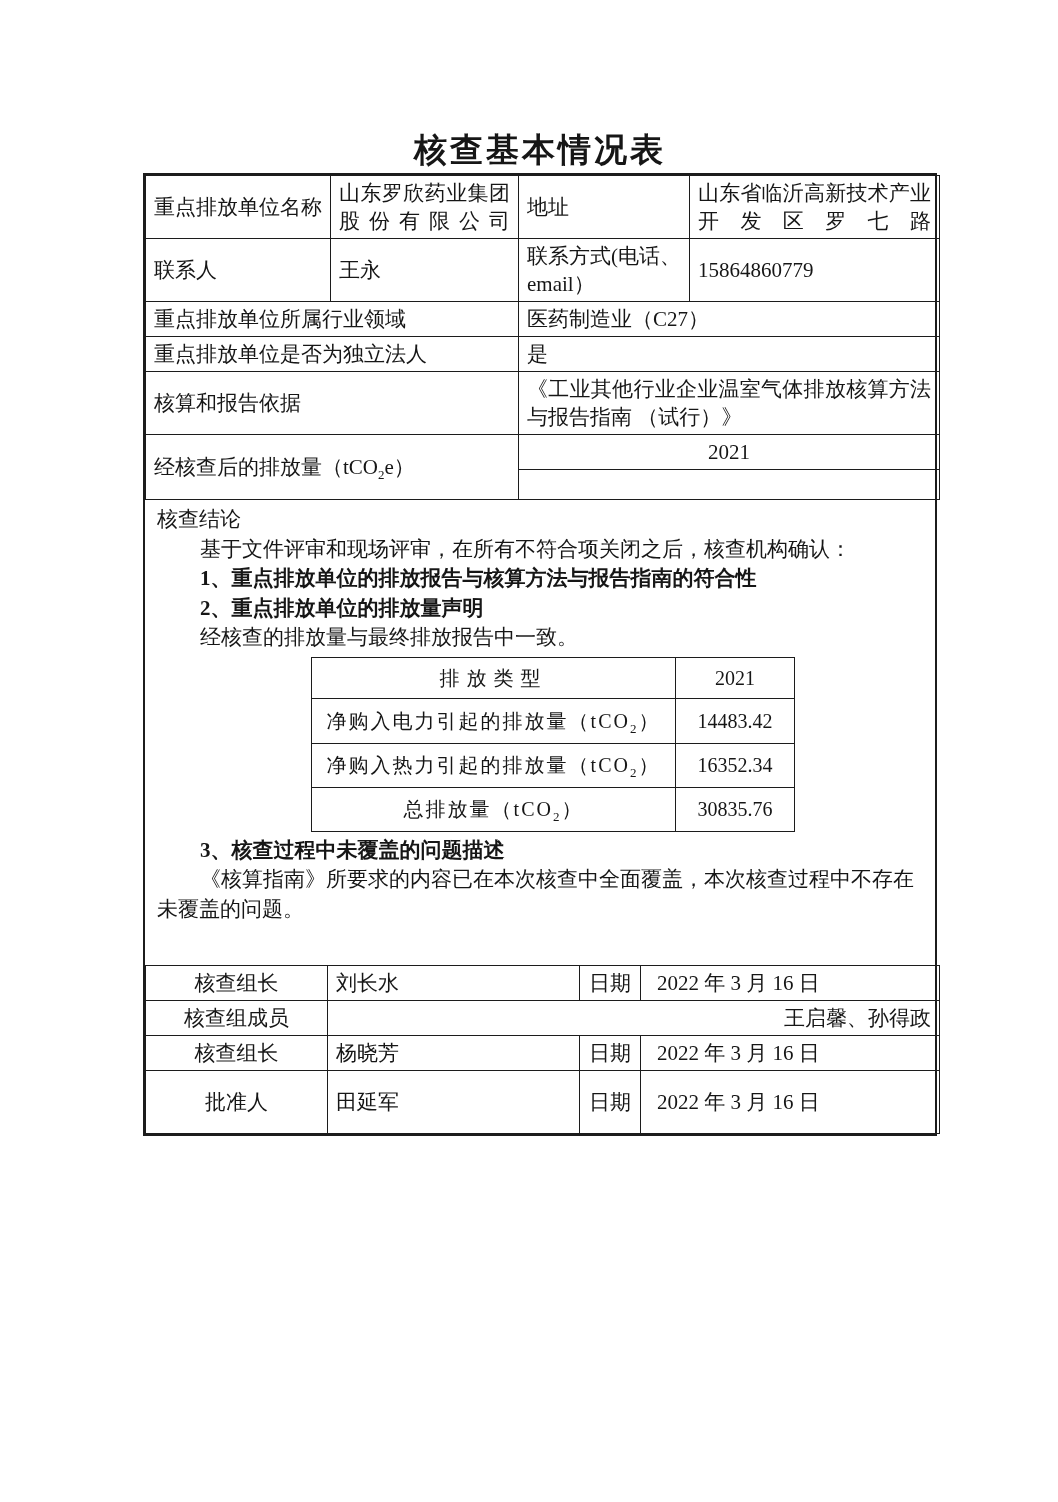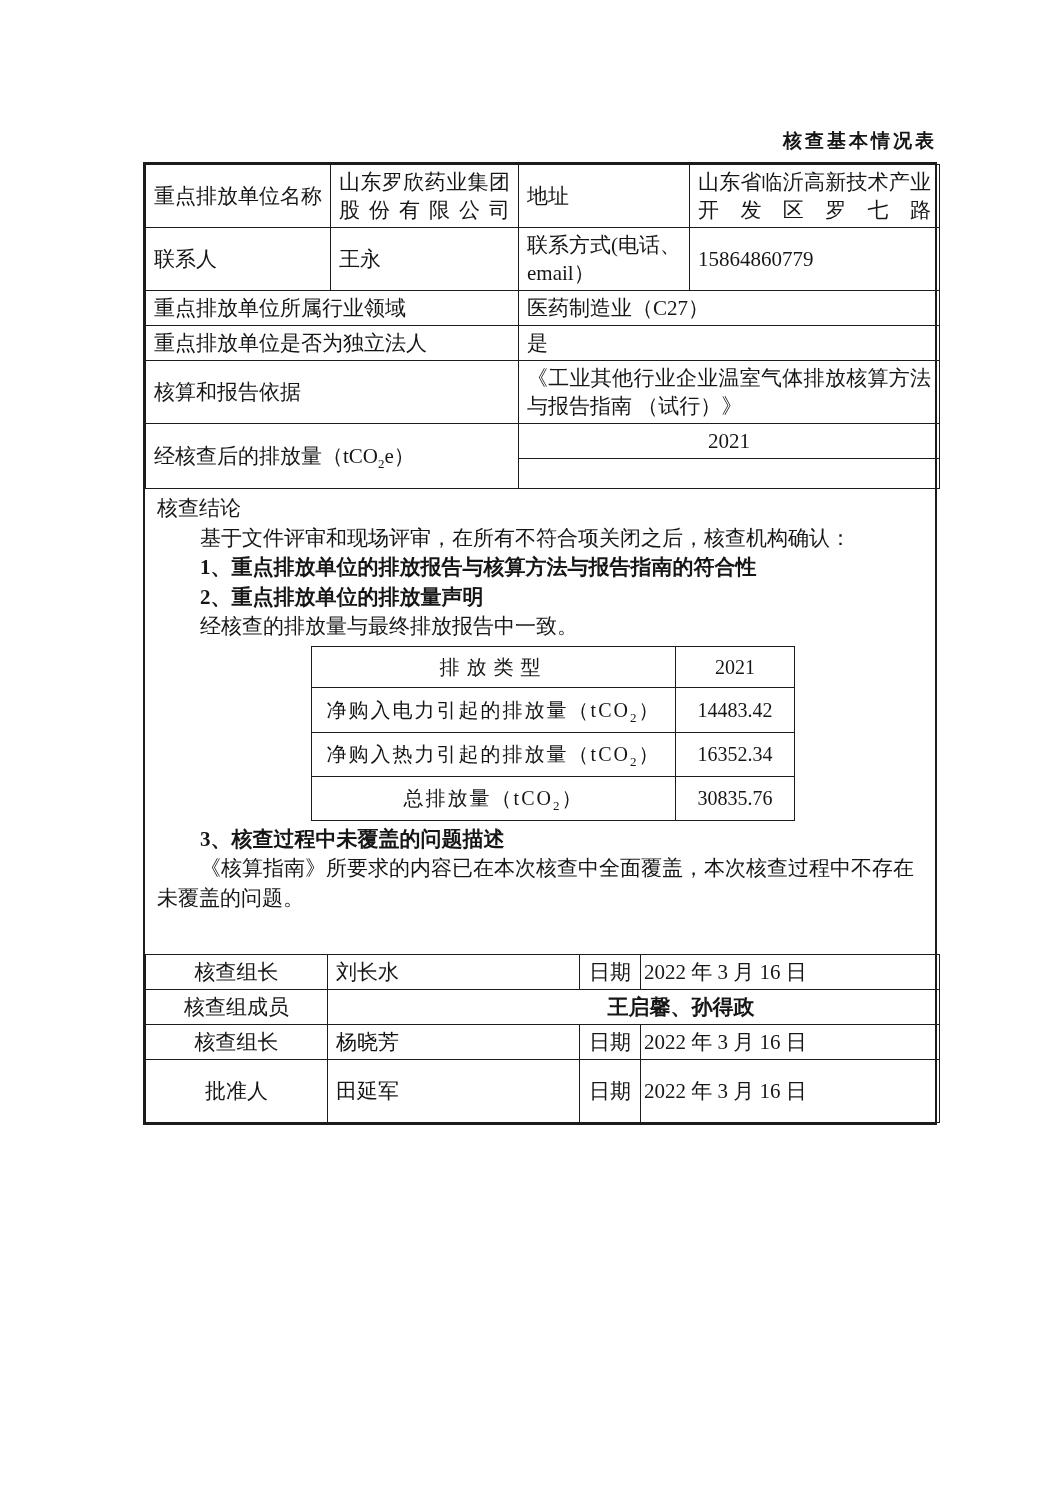--- a/index.html
+++ b/index.html
@@ -5,22 +5,22 @@
   * { box-sizing: border-box; margin: 0; padding: 0; }
   html, body { background: #ffffff; }
   body {
     width: 1058px; height: 1502px;
     font-family: "Liberation Serif", "DejaVu Serif", serif;
     color: #161616;
     position: relative;
   }
   .page { padding-top: 128px; }
   .title {
-    width: 794px; margin-left: 143px; margin-bottom: 8px;
-    text-align: right; font-size: 19px; font-weight: bold; letter-spacing: 3px;
+    width: 794px; margin-left: 143px; margin-bottom: 0;
+    text-align: center; font-size: 33px; font-weight: bold; letter-spacing: 3px;
   }
   .doc { margin-left: 143px; width: 794px; border: 2px solid #1c1c1c; }
   table { border-collapse: collapse; width: 100%; table-layout: fixed; }
   td {
     border: 1px solid #1c1c1c;
     font-size: 21px; line-height: 28px;
     padding: 3px 8px; vertical-align: middle;
     word-break: break-all;
   }
   .just { text-align: justify; text-align-last: justify; }
@@ -36,22 +36,22 @@
   .concl .b { font-weight: bold; }
 
   .etable { width: 483px; margin: 4px 0 4px 154px; }
   .etable td { text-align: center; font-size: 20px; padding: 2px 4px; }
   .etable .elabel { letter-spacing: 2px; white-space: nowrap; }
   .etable .ehead { letter-spacing: 7px; }
 
   .t-sig td.role { text-align: center; }
   .t-sig td.name { text-align: left; }
   .t-sig td.dlabel { text-align: center; padding: 3px 2px; }
-  .t-sig td.dval { text-align: left; padding-left: 3px; }
-  .t-sig td.members { text-align: center; padding-left: 103px; font-weight: bold; }
+  .t-sig td.dval { text-align: left; padding-left: 16px; }
+  .t-sig td.members { text-align: right; padding-left: 103px; }
 </style>
 </head>
 <body>
 
 <div class="page">
 
   <div class="title">核查基本情况表</div>
 
   <div class="doc">
 

